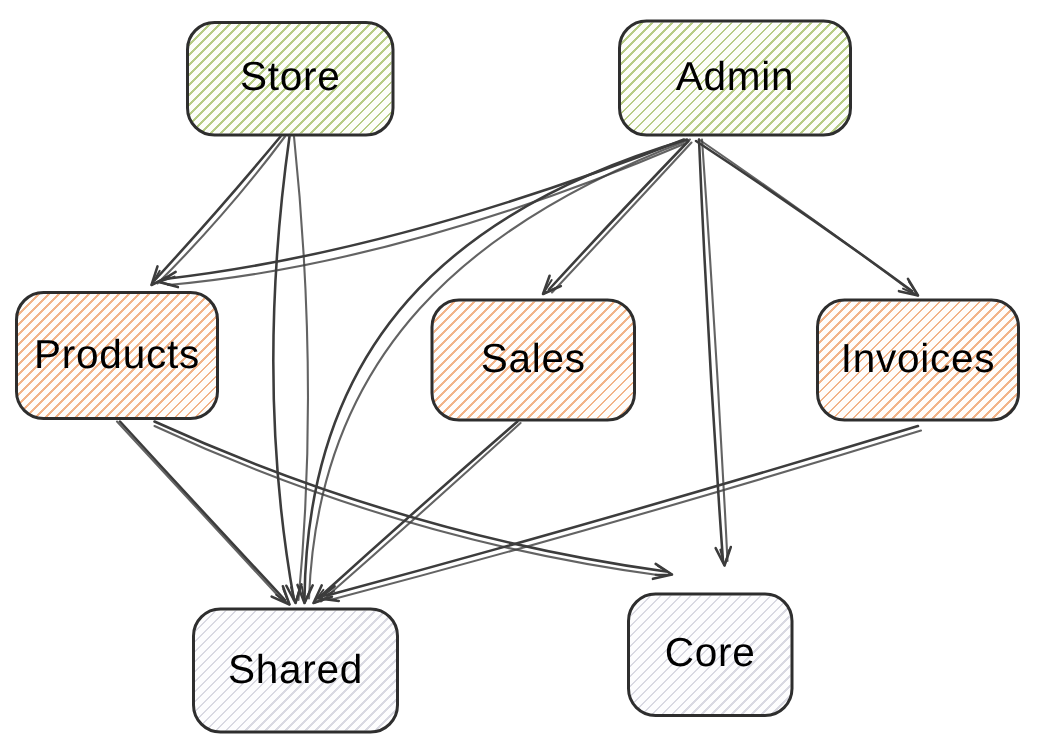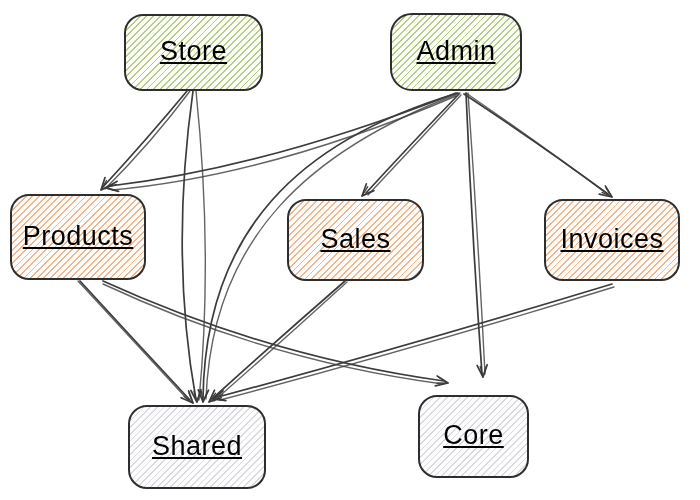--- a/index.html
+++ b/index.html
@@ -13,21 +13,21 @@
   .node{
     position:absolute;
     box-sizing:border-box;
     border:2.2px solid #2e2e2e;
     border-radius:19px;
     display:flex;align-items:center;justify-content:center;
     font-size:27px;
     color:#000000;
     letter-spacing:0.5px;
   }
-  .node span{ transform:translateY(-1px);text-decoration:underline; }
+  .node span{ transform:translateY(-1px); }
   
   .theme-green{
     background:repeating-linear-gradient(135deg,#b7cc85 0,#b7cc85 1.3px,#fdfef9 1.3px,#fdfef9 4.7px);
   }
   .theme-orange{
     background:repeating-linear-gradient(135deg,#f2b489 0,#f2b489 1.3px,#fffdfb 1.3px,#fffdfb 4.7px);
   }
   .theme-gray{
     background:repeating-linear-gradient(135deg,#d9d9e2 0,#d9d9e2 1.2px,#fdfdfe 1.2px,#fdfdfe 4.7px);
   }
@@ -40,21 +40,21 @@
   svg .ah{fill:none;stroke-linecap:round;stroke-linejoin:round;}
 </style>
 </head>
 <body>
 
 <div class="canvas">
   <div id="nodes">
       <div class="node theme-green" style="left: 124px; top: 14px; width: 139px; height: 77px;">
         <span>Store</span>
       </div>
-      <div class="node theme-green" style="left: 390px; top: 13px; width: 132px; height: 78px; border-radius: 22px;">
+      <div class="node theme-green" style="left: 412px; top: 13px; width: 156px; height: 78px;">
         <span>Admin</span>
       </div>
       <div class="node theme-orange" style="left: 10px; top: 194px; width: 136px; height: 86px;">
         <span>Products</span>
       </div>
       <div class="node theme-orange" style="left: 287px; top: 199px; width: 137px; height: 82px; text-align: center;">
         <span>Sales</span>
       </div>
       <div class="node theme-orange" style="left: 544px; top: 199px; width: 136px; height: 82px;">
         <span>Invoices</span>

